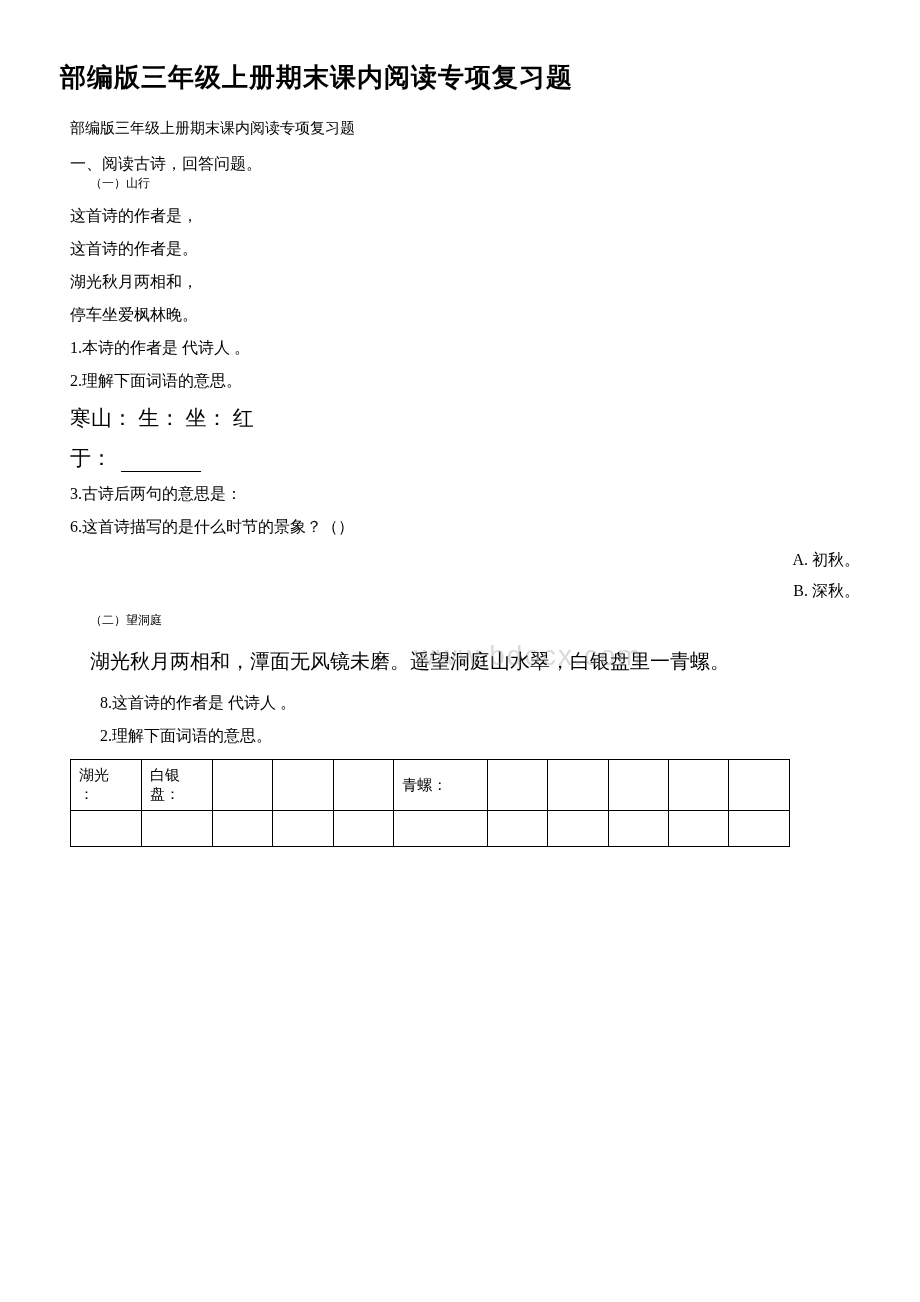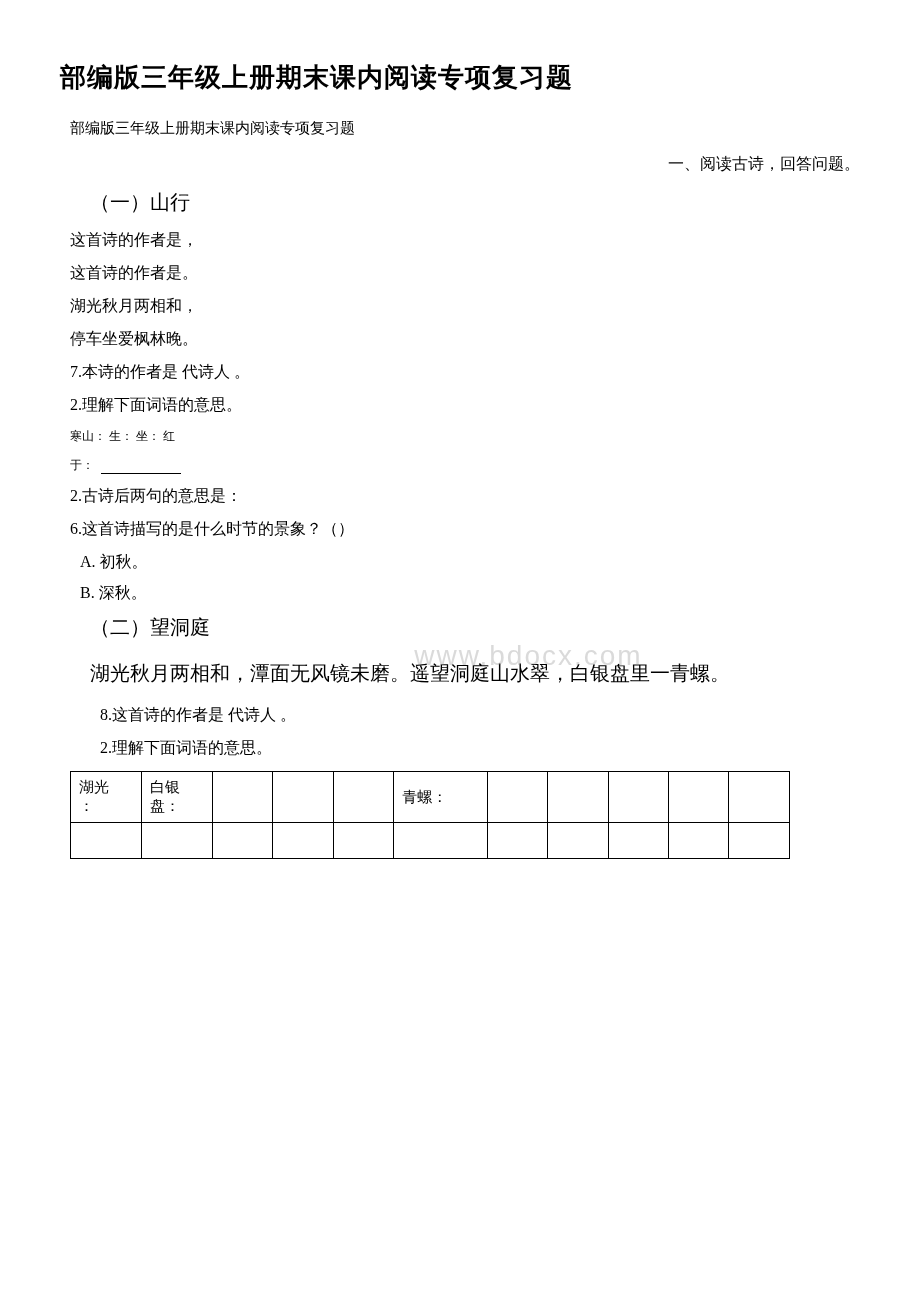--- a/index.html
+++ b/index.html
@@ -28,61 +28,60 @@
     }
 
     .subtitle {
       font-size: 15px;
       margin-bottom: 16px;
       padding-left: 10px;
     }
 
     .section-heading {
       font-size: 16px;
-      margin-bottom: 14px;
-      padding-left: 10px;
-      text-align: right;
+      padding-left: 10px;
     }
 
     .subsection-heading {
-      font-size: 20px;
+      font-size: 12px;
       margin-bottom: 14px;
       padding-left: 30px;
     }
 
     .poem-line {
       font-size: 16px;
       margin-bottom: 12px;
       padding-left: 10px;
     }
 
     .question {
       font-size: 16px;
       margin-bottom: 12px;
       padding-left: 10px;
     }
 
     .answer-line {
-      font-size: 12px;
+      font-size: 21px;
       margin-bottom: 12px;
       padding-left: 10px;
     }
 
     .answer-line span.underline {
       display: inline-block;
       width: 80px;
       border-bottom: 1px solid #000;
       vertical-align: bottom;
       margin: 0 4px;
     }
 
     .option {
       font-size: 16px;
       margin-bottom: 10px;
       padding-left: 20px;
+      text-align: right;
     }
 
     .prose-paragraph {
       font-size: 20px;
       margin-bottom: 14px;
       padding-left: 30px;
       line-height: 1.8;
       text-indent: 0;
     }
 
@@ -133,31 +132,31 @@
 
 <p class="section-heading">一、阅读古诗，回答问题。</p>
 
 <p class="subsection-heading">（一）山行</p>
 
 <p class="poem-line">这首诗的作者是，</p>
 <p class="poem-line">这首诗的作者是。</p>
 <p class="poem-line">湖光秋月两相和，</p>
 <p class="poem-line">停车坐爱枫林晚。</p>
 
-<p class="question">7.本诗的作者是 代诗人 。</p>
+<p class="question">1.本诗的作者是 代诗人 。</p>
 
 <p class="question">2.理解下面词语的意思。</p>
 
 <p class="answer-line">寒山：   生：   坐：   红</p>
 <p class="answer-line">
   <span>于：</span>
   <span class="underline"></span>
 </p>
 
-<p class="question">2.古诗后两句的意思是：</p>
+<p class="question">3.古诗后两句的意思是：</p>
 
 <p class="question">6.这首诗描写的是什么时节的景象？（）</p>
 
 <p class="option">A.  初秋。</p>
 <p class="option">B. 深秋。</p>
 
 <p class="subsection-heading">（二）望洞庭</p>
 
 <p class="prose-paragraph">湖光秋月两相和，潭面无风镜未磨。遥望洞庭山水翠，白银盘里一青螺。</p>
 

